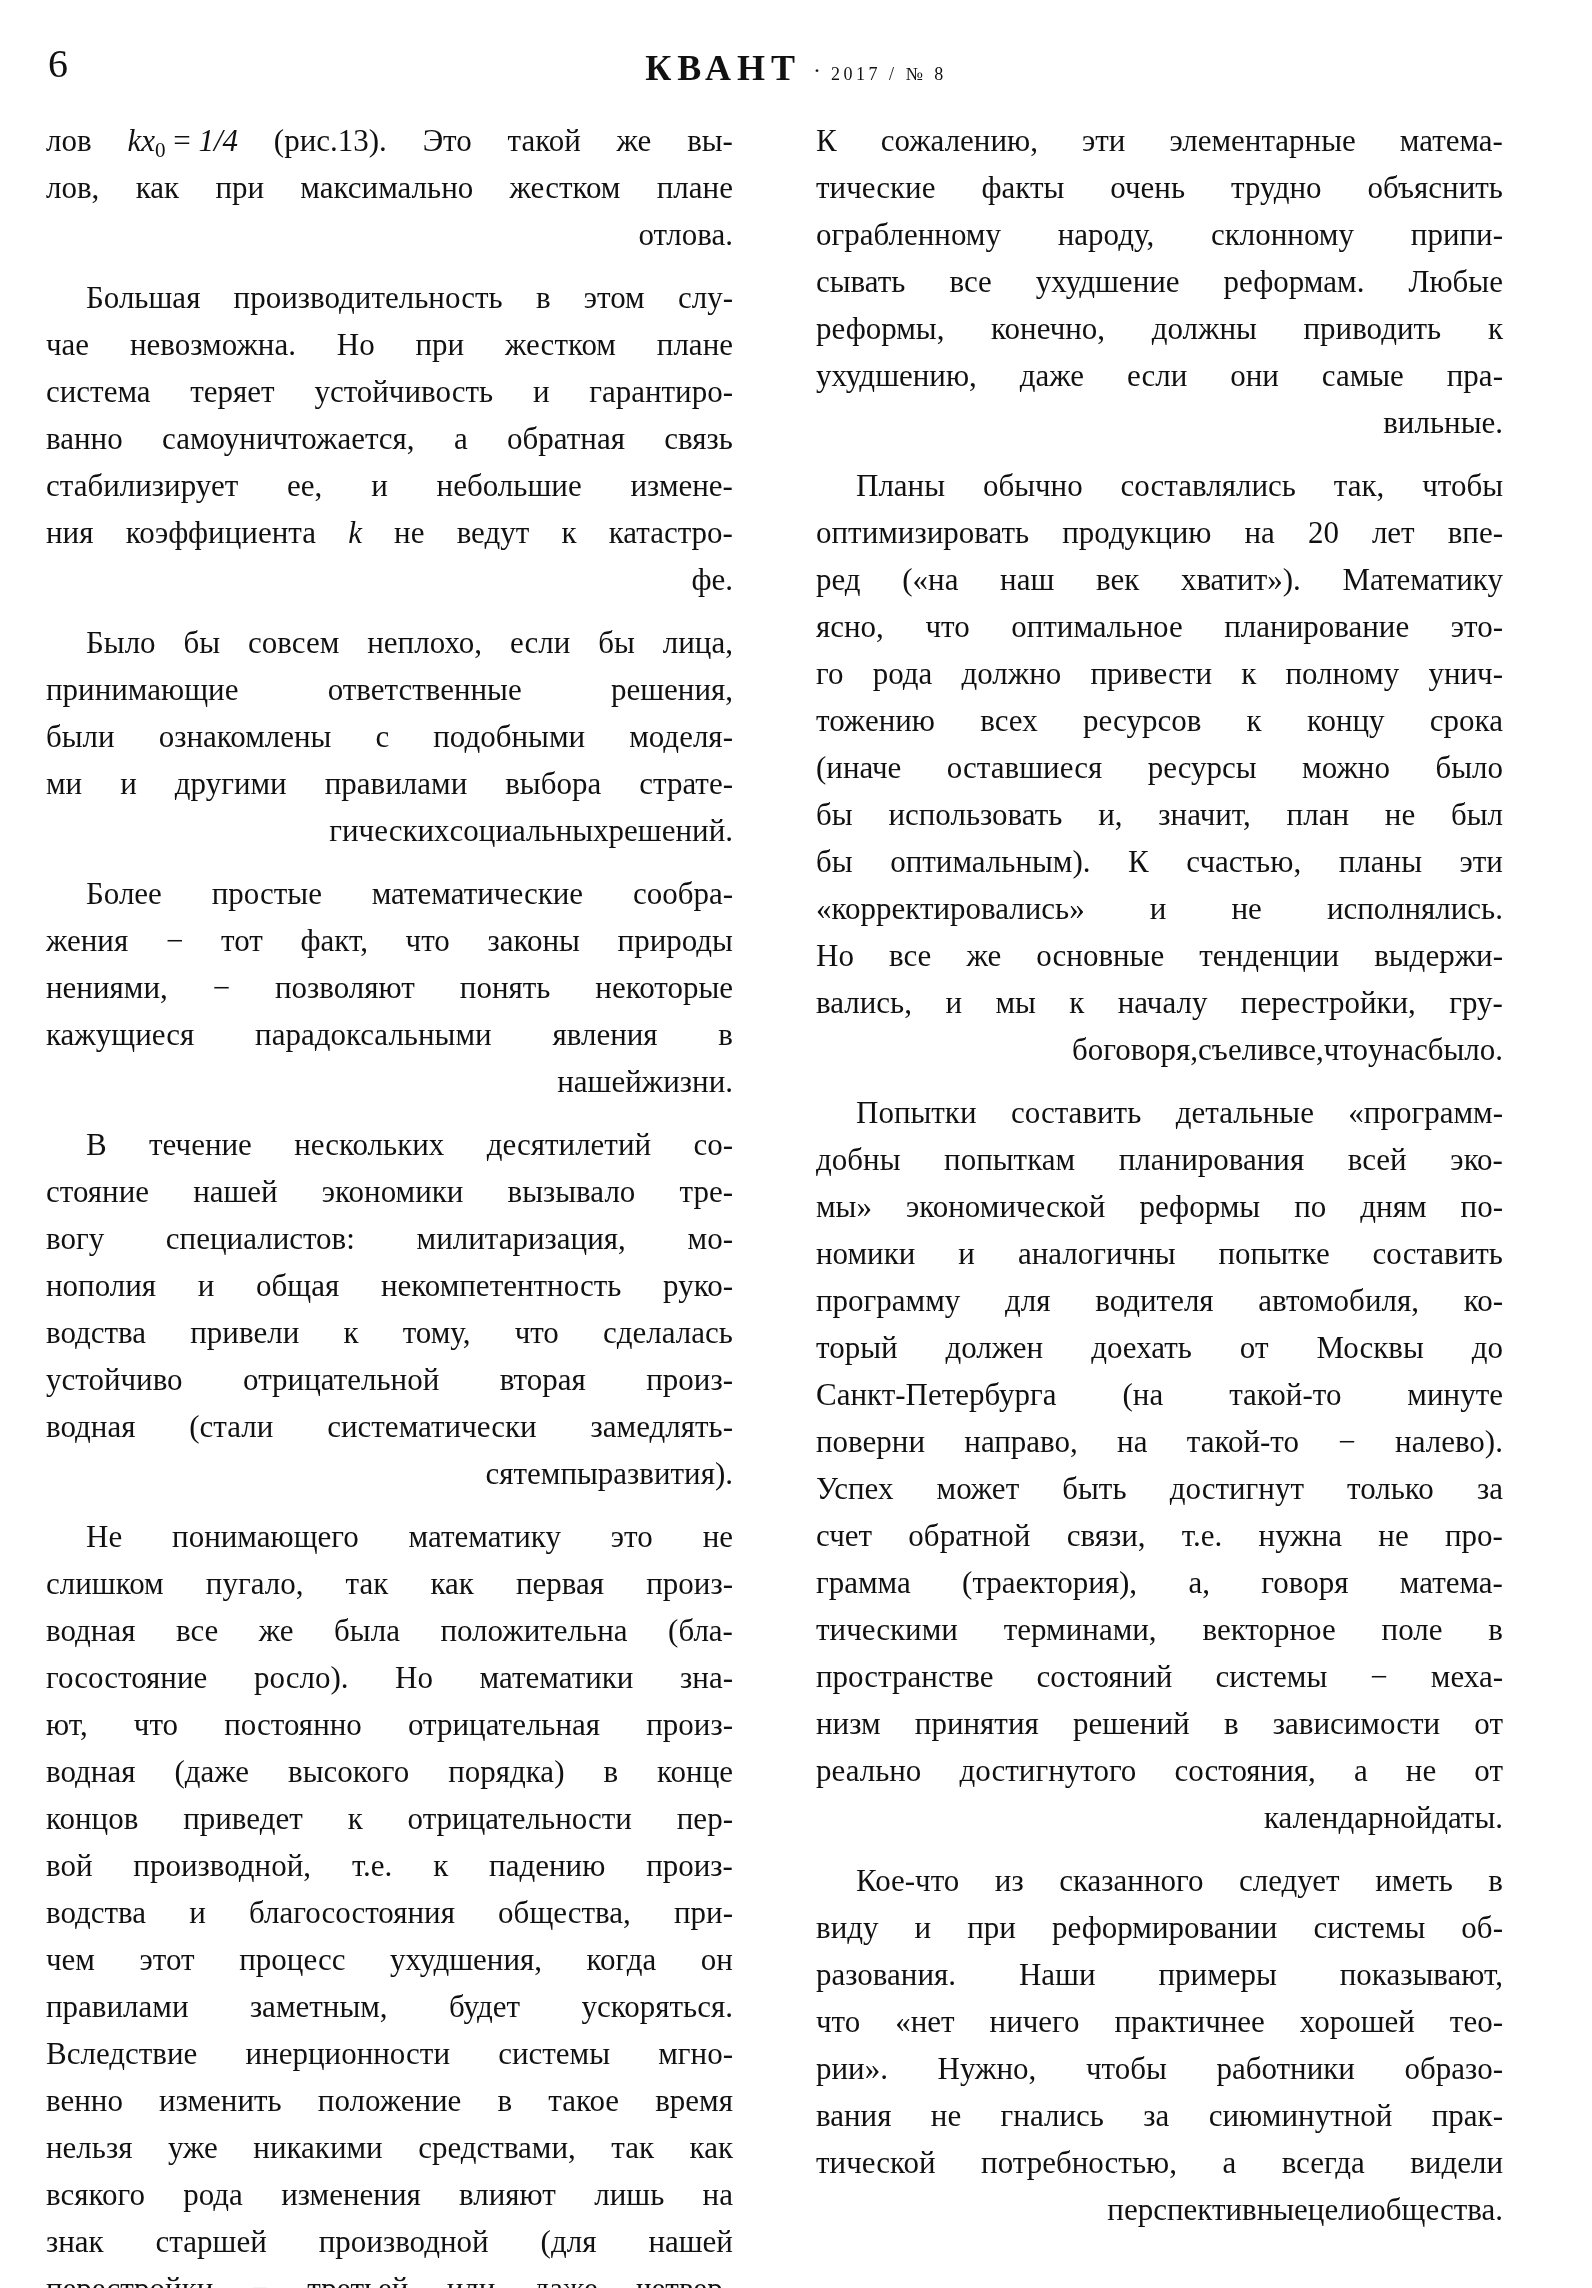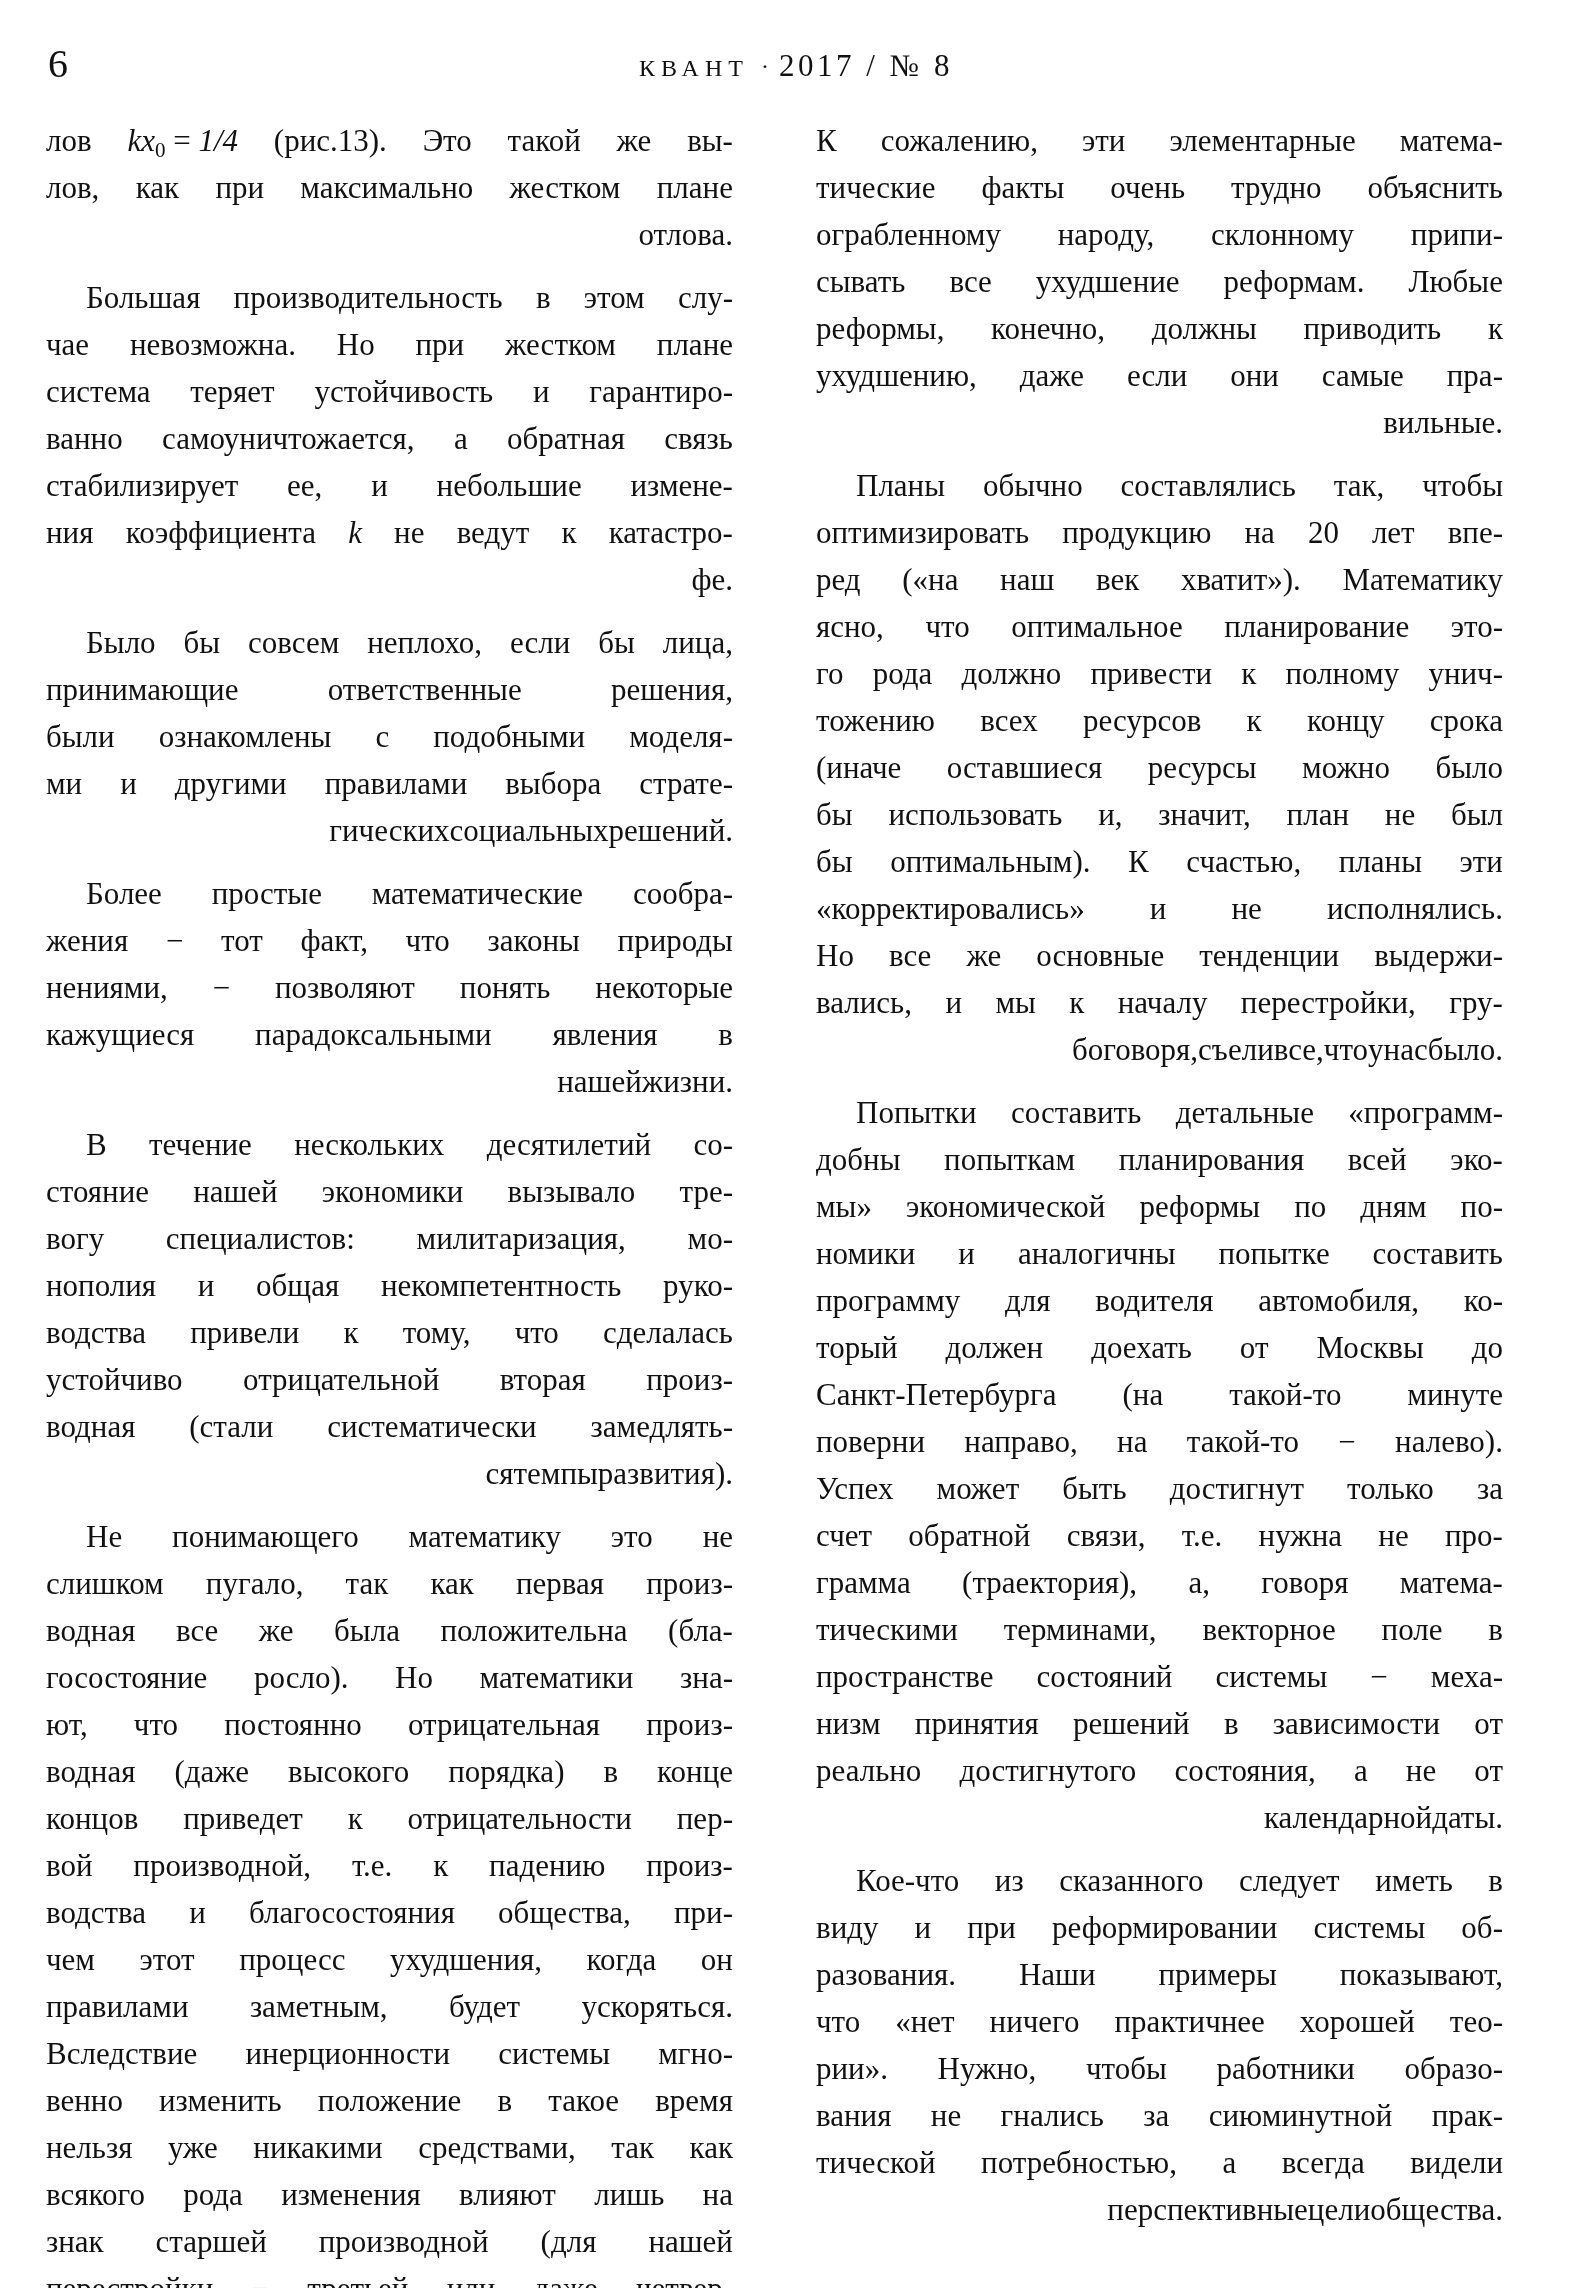--- a/index.html
+++ b/index.html
@@ -41,33 +41,33 @@
     left: 0;
     top: 16px;
     width: 1592px;
     text-align: center;
     font-size: 27px;
     line-height: 1;
     color: #111;
     white-space: nowrap;
   }
   .journal-name {
-    font-weight: 400;
+    font-weight: 700;
     letter-spacing: 6px;
-    font-size: 24px;
+    font-size: 36px;
   }
   .journal-dot {
     display: inline-block;
     padding: 0 10px 0 12px;
     font-size: 24px;
     vertical-align: 2px;
   }
   .journal-issue {
     letter-spacing: 3.5px;
-    font-size: 31px;
+    font-size: 18px;
   }
 
   
   .col {
     position: absolute;
     top: 117px;
     width: 687px;
     font-size: 31px;
     line-height: 47px;
     text-align: justify;

